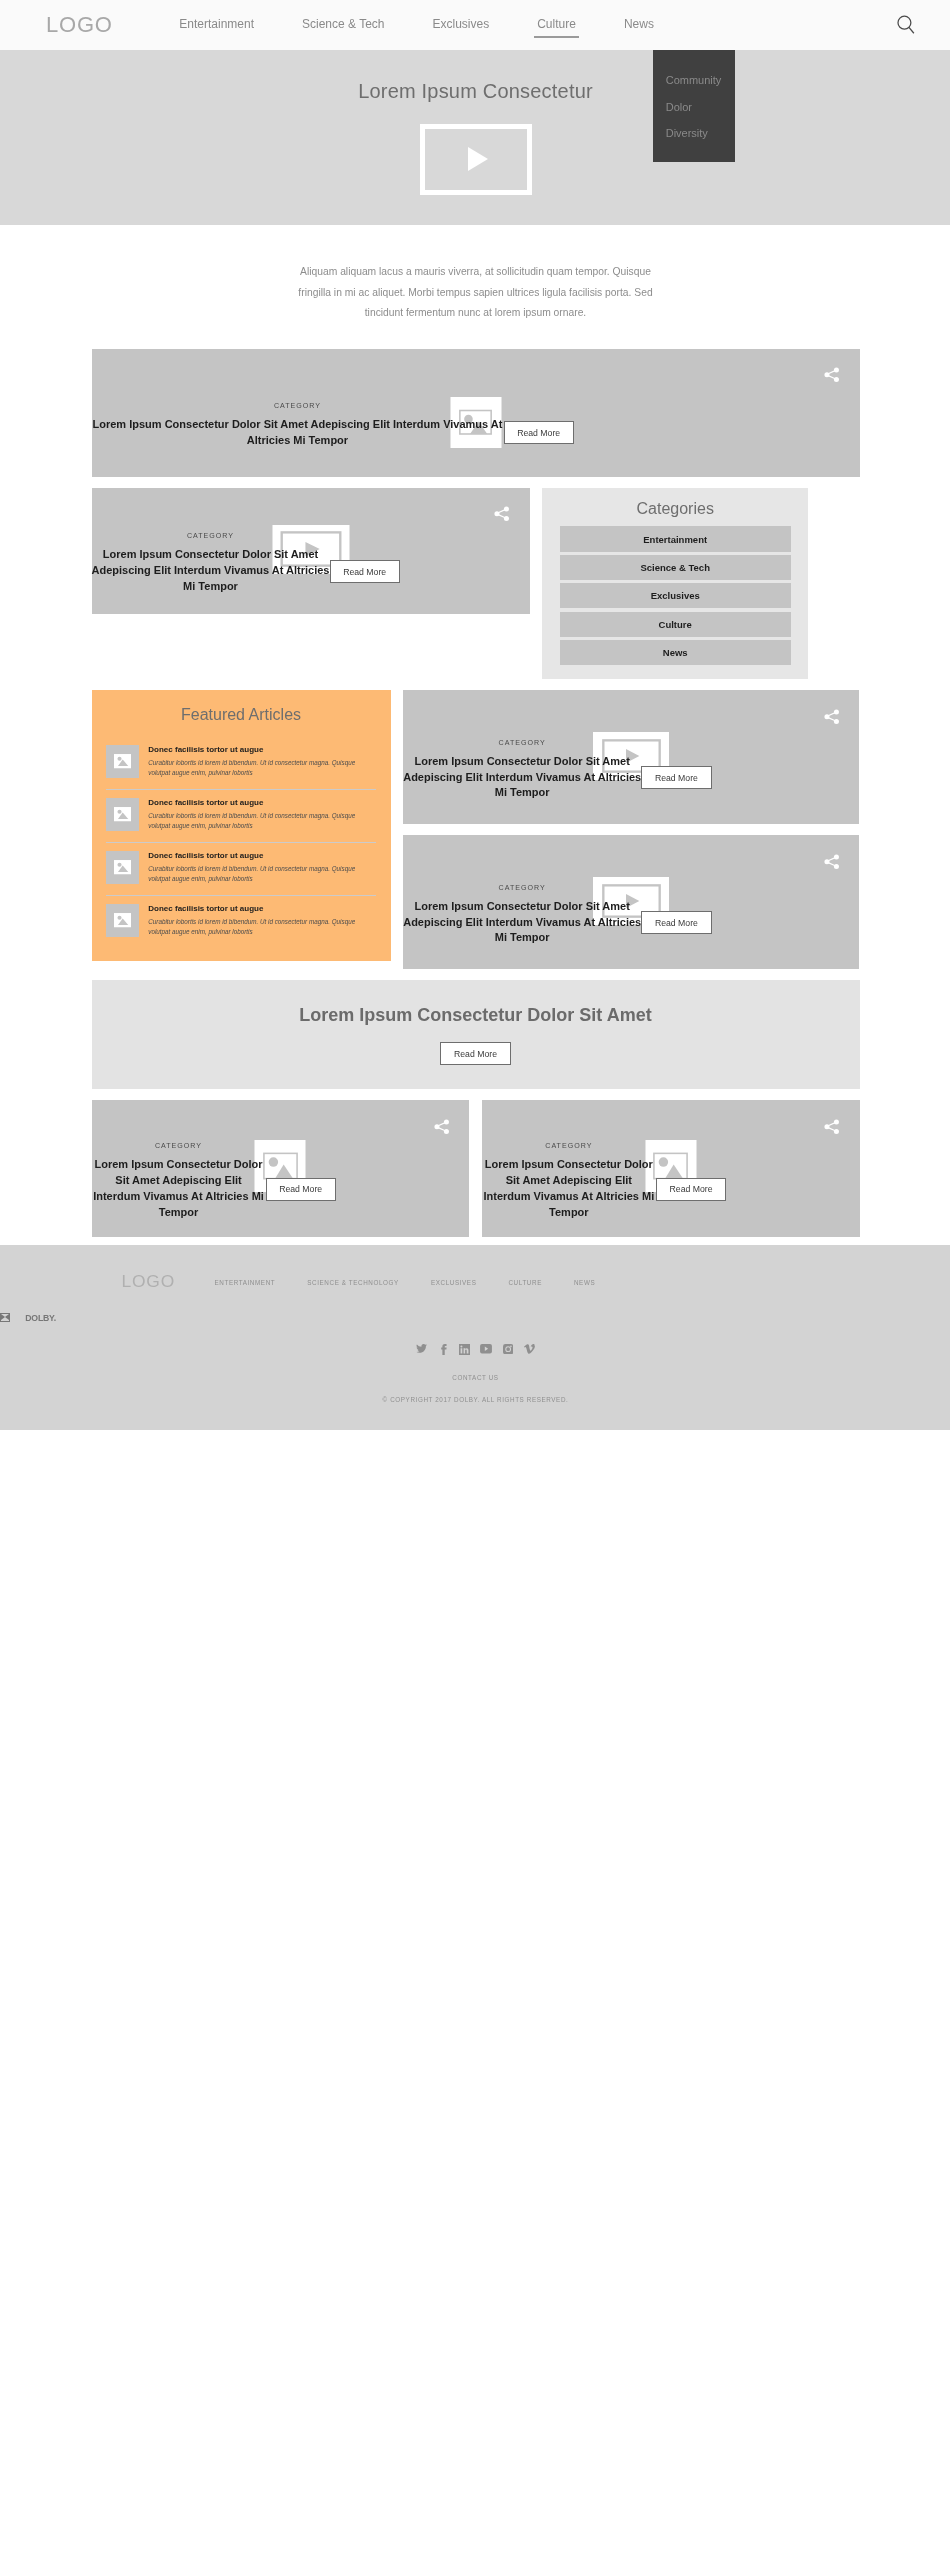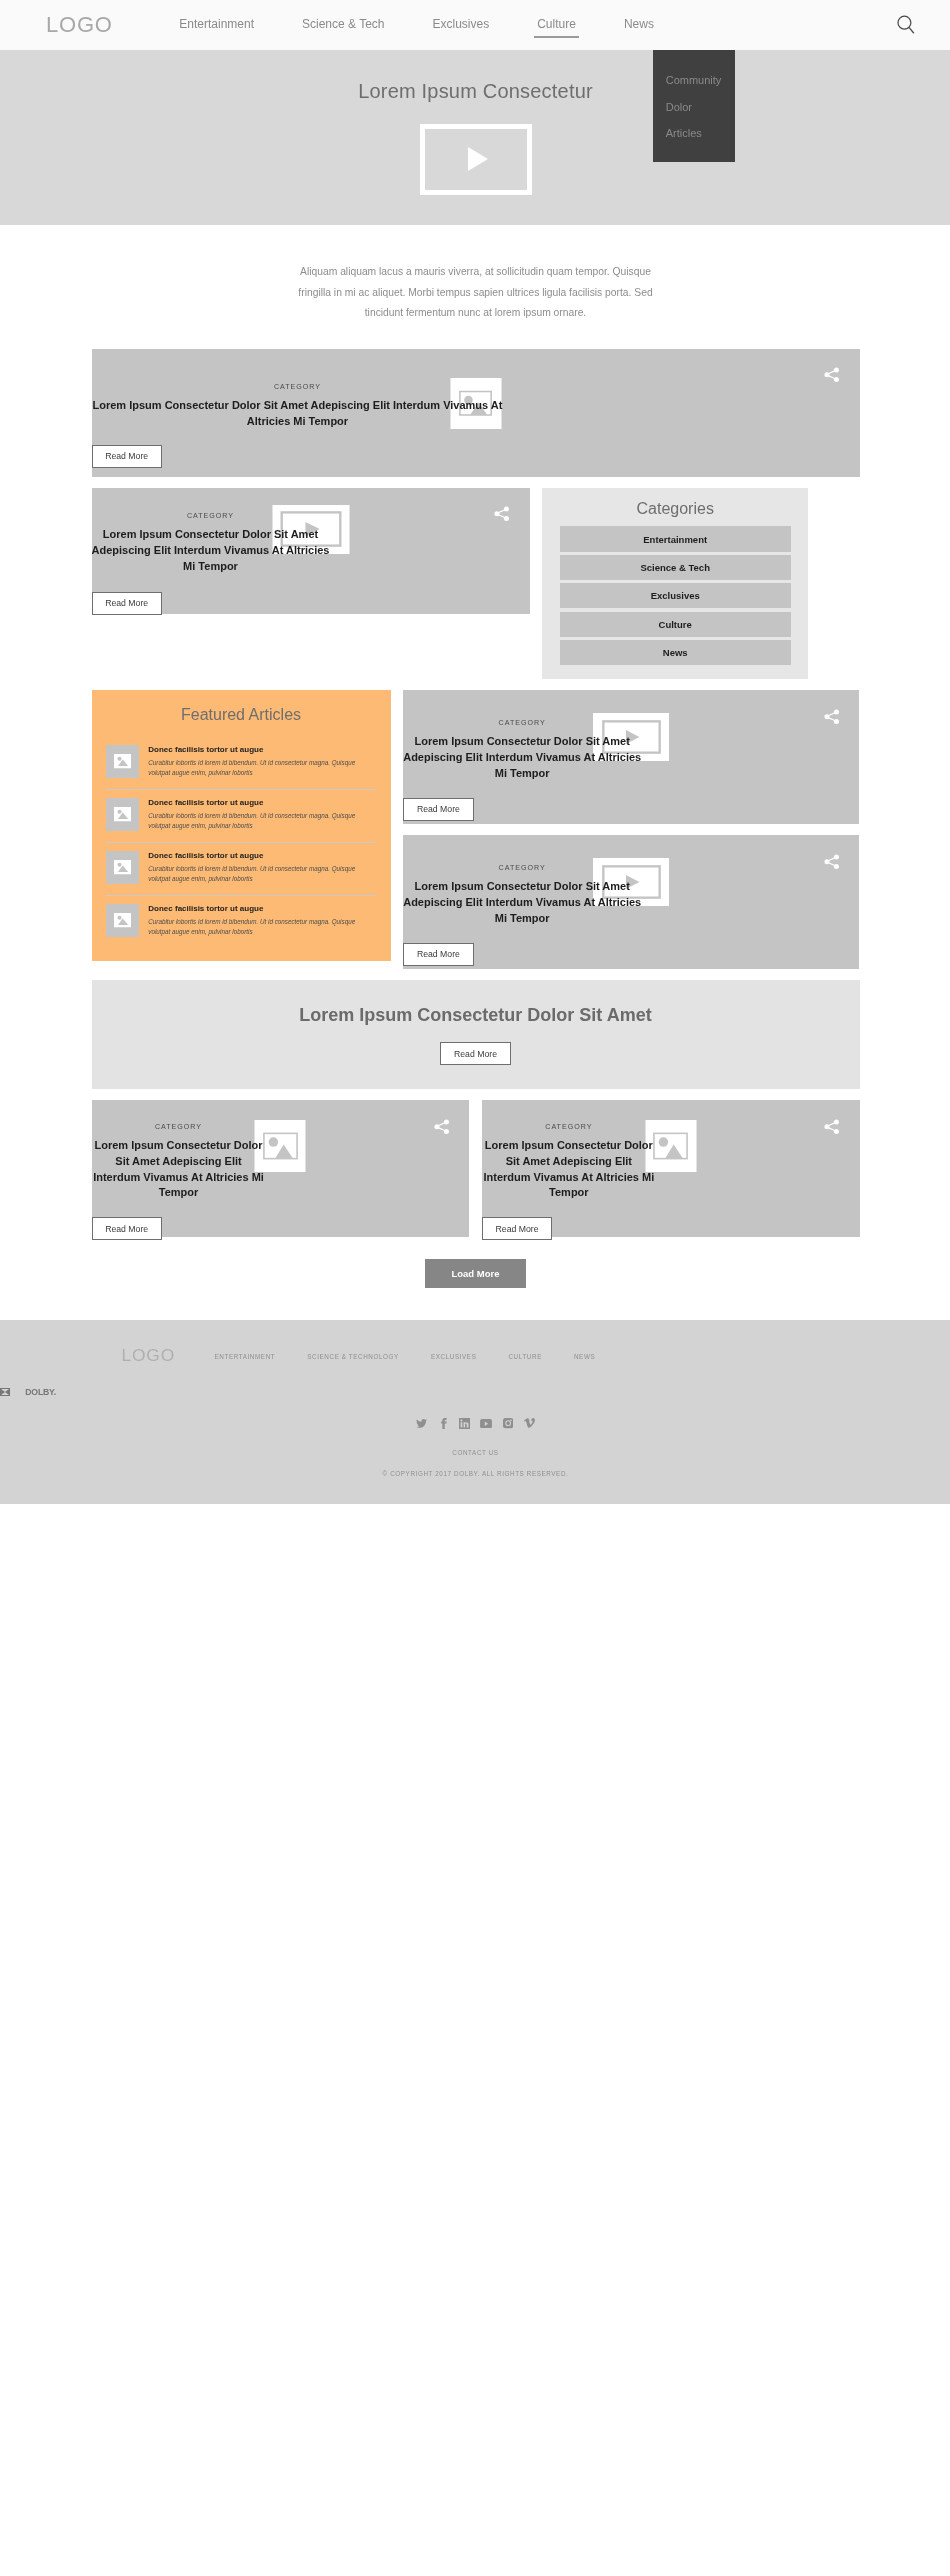--- a/index.html
+++ b/index.html
@@ -139,22 +139,21 @@
   }
   .share-icon {
     position: absolute;
     top: 17.4px; right: 19px;
     width: 17.4px; height: 17.4px;
     cursor: pointer;
   }
   .card-body {
     position: relative;
     display: flex;
-    flex-direction: column;
-    align-items: flex-start;
+    align-items: center;
     width: 100%;
     margin-top: 25px;
   }
   .ph {
     position: absolute;
     left: 50%;
     transform: translateX(-50%);
     background: #ffffff;
     display: flex;
     align-items: center;
@@ -414,21 +413,21 @@
     <svg width="22" height="22" viewBox="0 0 28 28">
       <circle cx="12" cy="11" r="8.2" fill="none" stroke="#4a4a4a" stroke-width="1.6"></circle>
       <line x1="17.8" y1="17" x2="24" y2="24.5" stroke="#4a4a4a" stroke-width="1.6"></line>
     </svg>
   </div>
 </div>
 
 <div class="dropdown">
   <div class="dropdown-item">Community</div>
   <div class="dropdown-item">Dolor</div>
-  <div class="dropdown-item">Articles</div>
+  <div class="dropdown-item">Diversity</div>
 </div>
 
 <div class="hero">
   <div class="hero-title">Lorem Ipsum Consectetur</div>
   <div class="video-frame">
     <div class="play-tri"></div>
   </div>
 </div>
 
 <div class="intro">
@@ -665,23 +664,20 @@
         </div>
         <div class="card-text">
           <div class="cat">CATEGORY</div>
           <div class="card-title">Lorem Ipsum Consectetur Dolor Sit Amet Adepiscing Elit Interdum Vivamus At Altricies Mi Tempor</div>
         </div>
         <button class="read-more">Read More</button>
       </div>
     </div>
   </div>
 
-  <div class="load-more-wrap">
-    <button class="load-more">Load More</button>
-  </div>
 </div>
 
 <div class="footer">
   <div class="footer-top">
     <div class="footer-logo">LOGO</div>
     <div class="footer-nav">
       <div class="footer-nav-item">ENTERTAINMENT</div>
       <div class="footer-nav-item">SCIENCE &amp; TECHNOLOGY</div>
       <div class="footer-nav-item">EXCLUSIVES</div>
       <div class="footer-nav-item">CULTURE</div>

